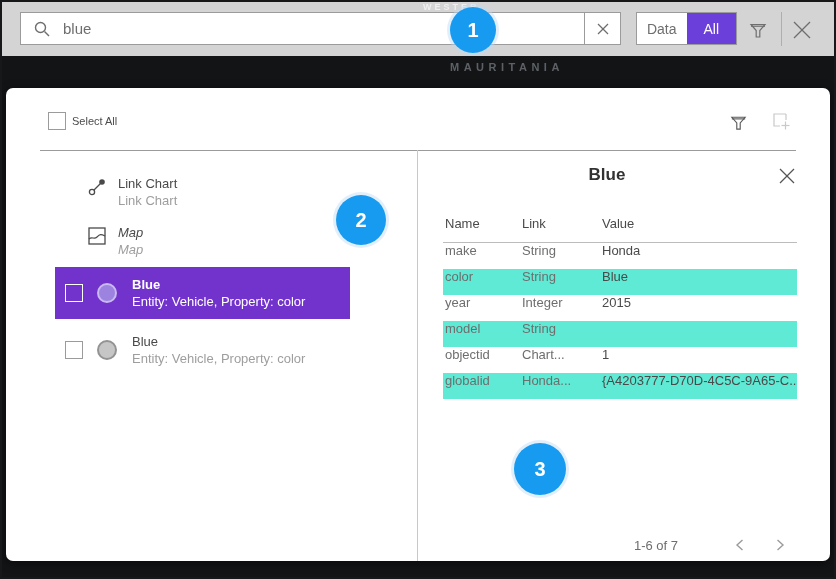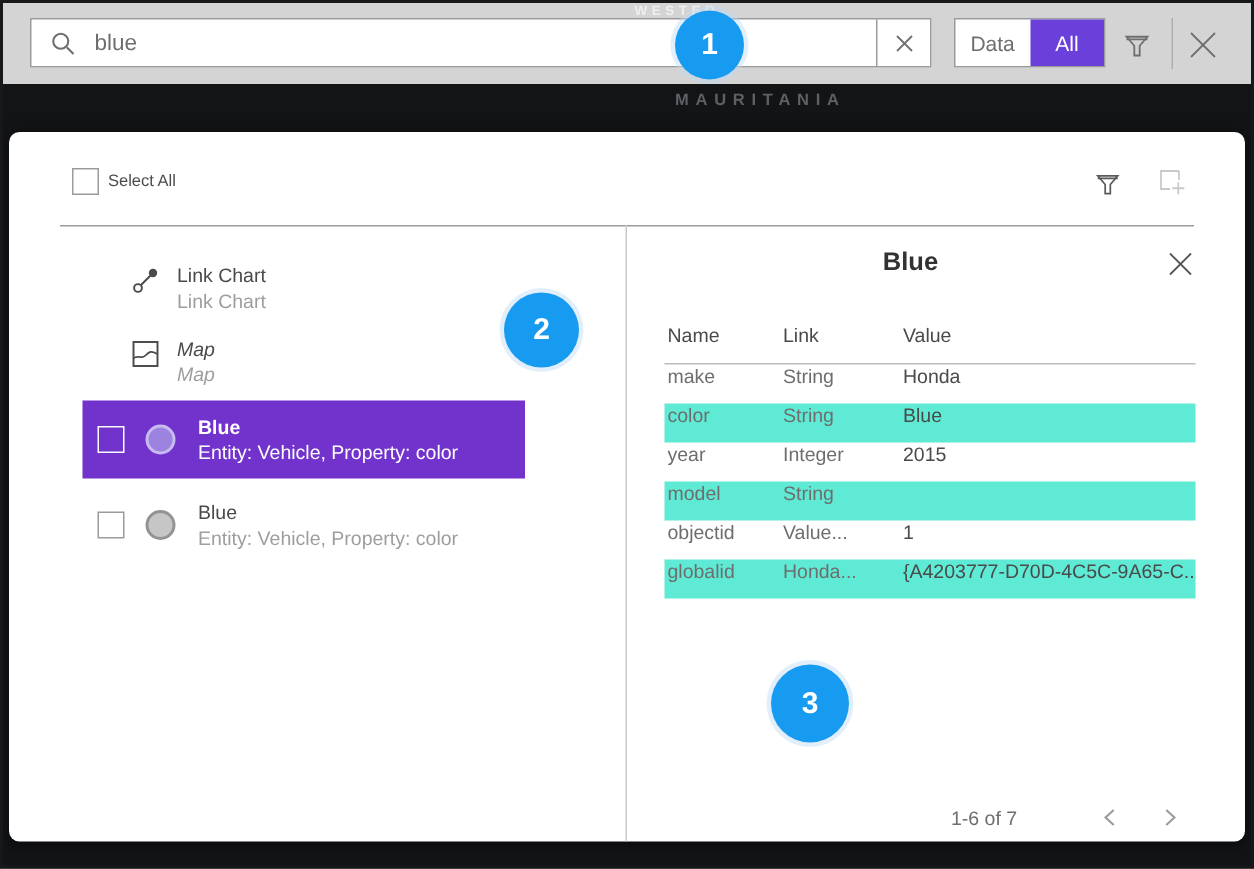--- a/index.html
+++ b/index.html
@@ -261,21 +261,21 @@
         <span class="col-name">year</span>
         <span class="col-type">Integer</span>
         <span class="col-value">2015</span>
       </div>
       <div class="pt-row alt">
         <span class="col-name">model</span>
         <span class="col-type">String</span>
       </div>
       <div class="pt-row">
         <span class="col-name">objectid</span>
-        <span class="col-type">Value...</span>
+        <span class="col-type">Chart...</span>
         <span class="col-value">1</span>
       </div>
       <div class="pt-row alt">
         <span class="col-name">globalid</span>
         <span class="col-type">Honda...</span>
         <span class="col-value">{A4203777-D70D-4C5C-9A65-C...</span>
       </div>
     </div>
 
     <div class="pagination-label">1-6 of 7</div>

